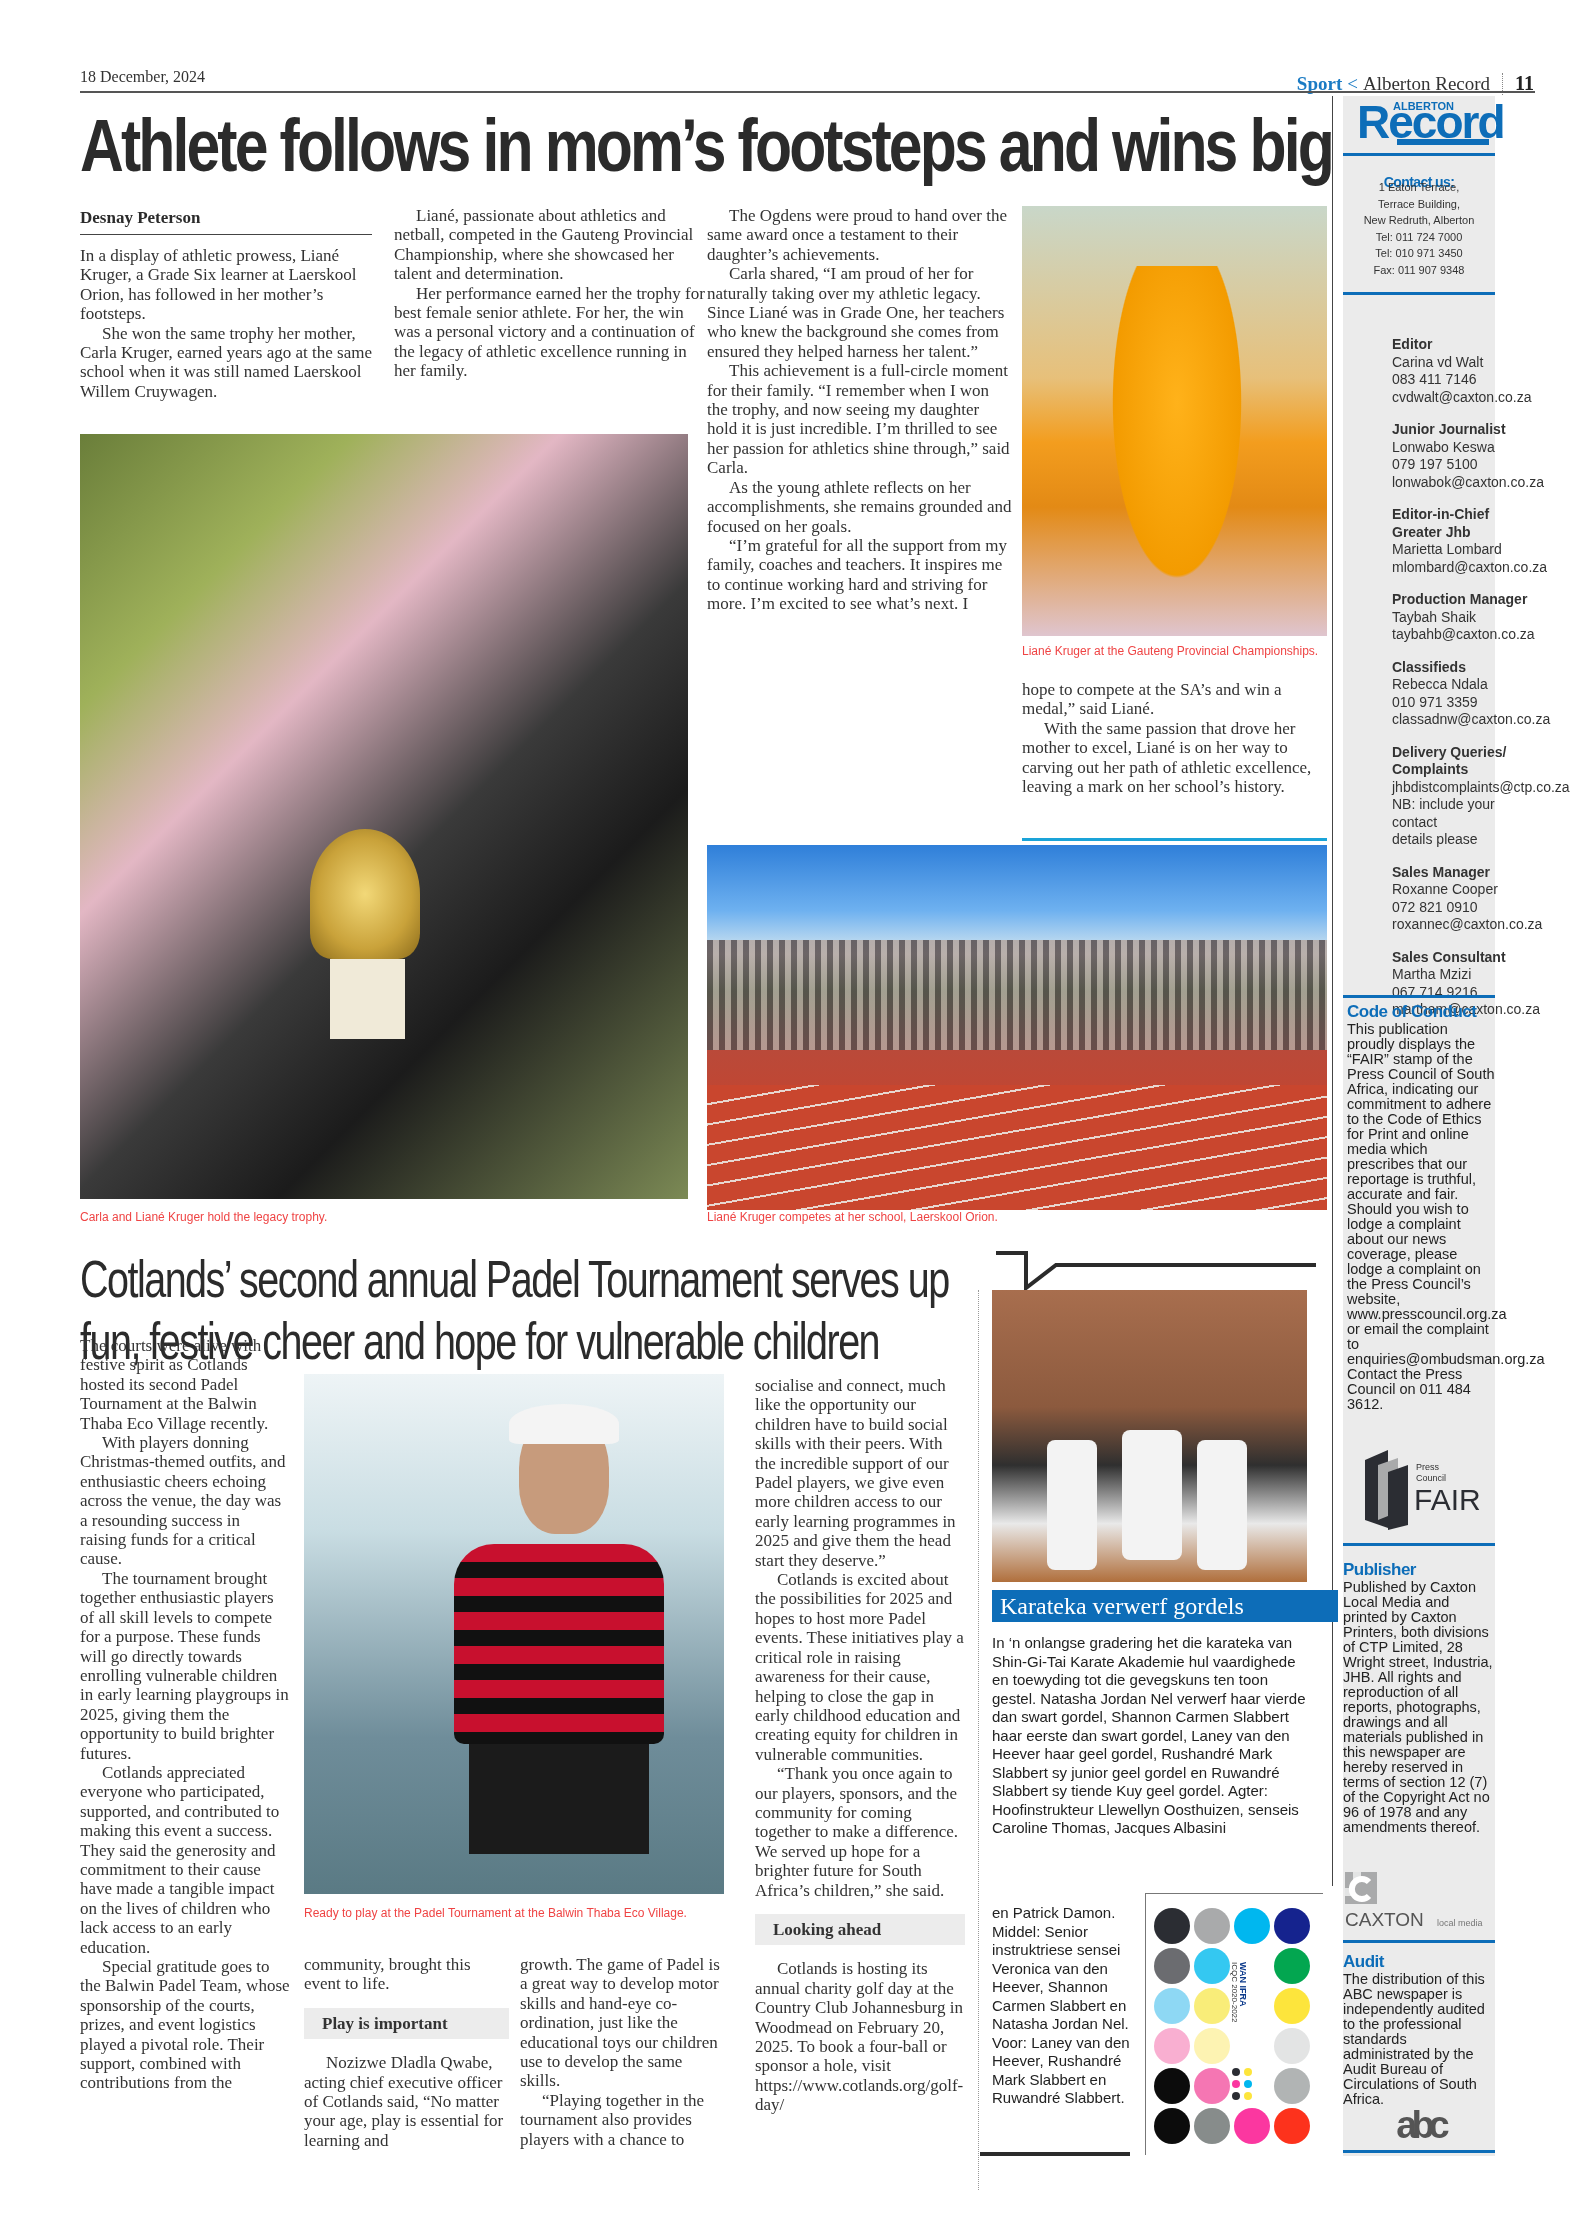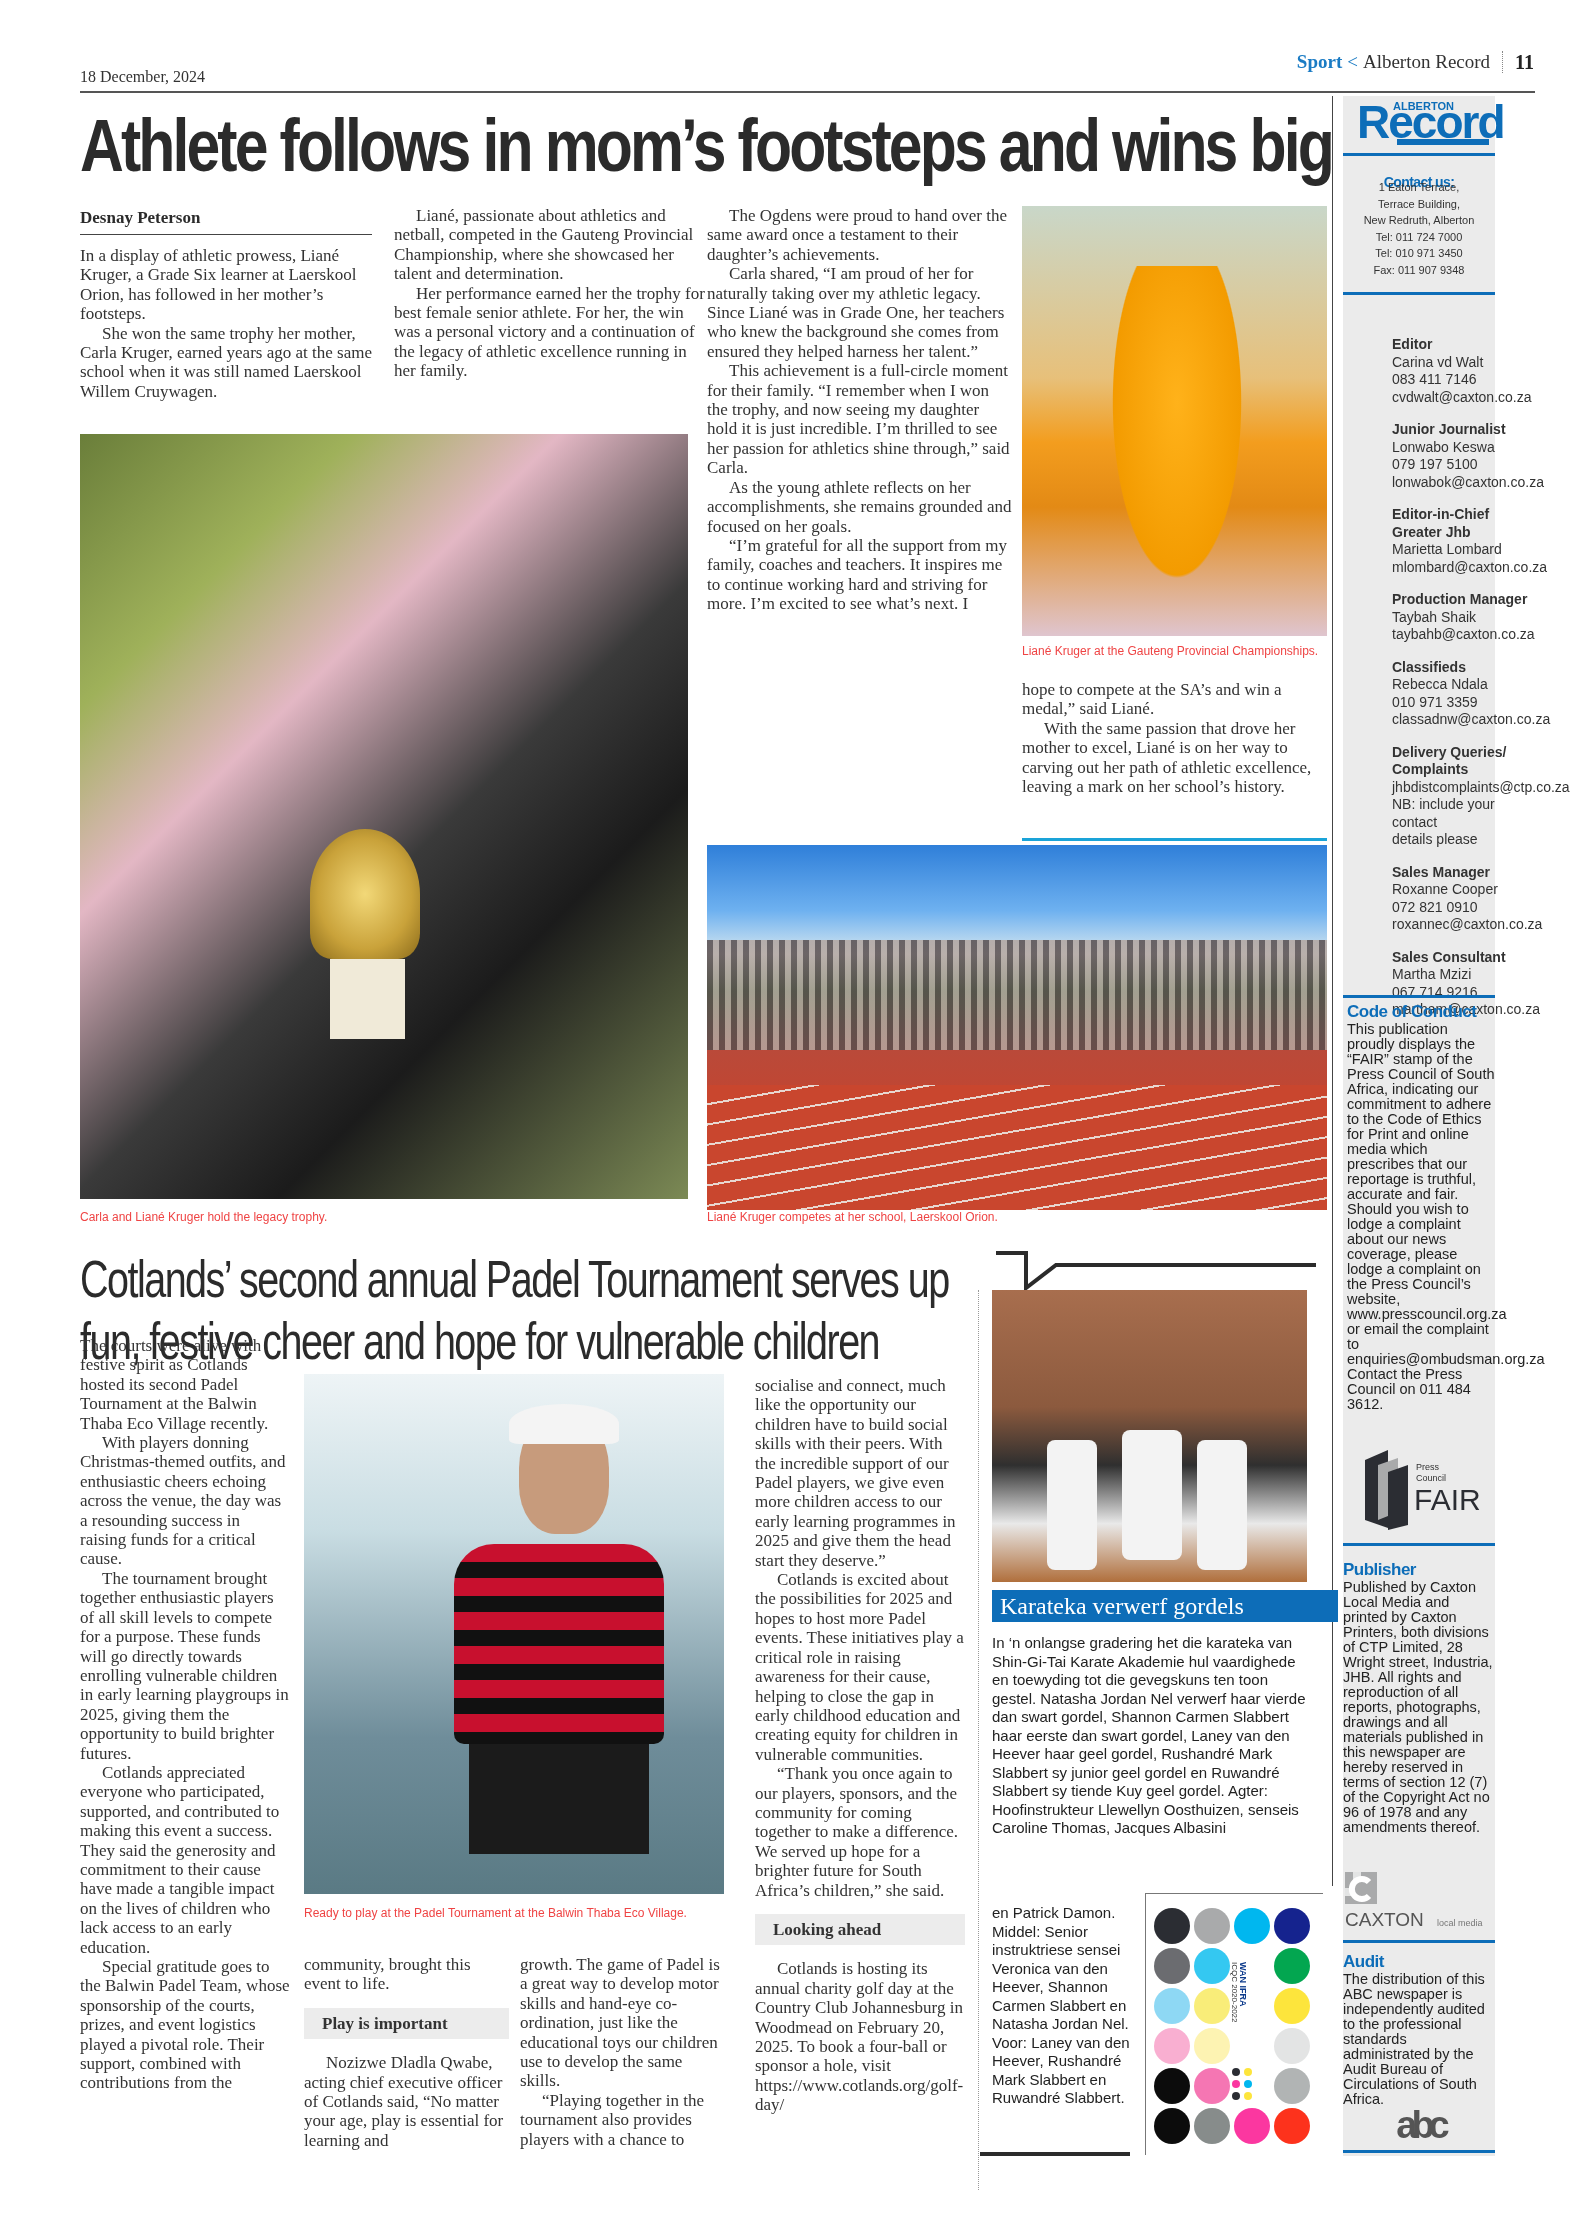--- a/index.html
+++ b/index.html
@@ -1,21 +1,21 @@
 <!DOCTYPE html>
 <html><head>
 <meta charset="utf-8">
 <style>
   * { box-sizing: border-box; margin: 0; padding: 0; }
   body { width: 1572px; height: 2224px; background: #ffffff; position: relative; overflow: hidden; font-family: "Liberation Serif", serif; color: #2b2b2b; }
   .abs { position: absolute; }
 
   
   .date { left: 80px; top: 68px; font-size: 16px; color: #333; }
-  .masthead-right { right: 38px; top: 51px; font-size: 19px; display: flex; align-items: flex-start; }
+  .masthead-right { right: 38px; top: 72px; font-size: 19px; display: flex; align-items: center; }
   .masthead-right .sec { color: #1a7bc4; font-weight: bold; }
   .masthead-right .lt { color: #1a7bc4; margin: 0 5px; }
   .masthead-right .pub { color: #333; }
   .masthead-right .sep { width: 1px; height: 22px; border-left: 1px dotted #888; margin: 0 12px; }
   .masthead-right .pg { font-weight: bold; font-size: 20px; color: #222; }
   .top-rule { left: 80px; top: 91px; width: 1455px; height: 2px; background: #555; }
 
   .headline1 { left: 80px; top: 100px; font-family: "Liberation Sans", sans-serif; font-weight: bold; font-size: 74px; letter-spacing: -3.5px; color: #2b2b2b; transform: scaleX(0.82); transform-origin: left top; white-space: nowrap; line-height: 92px; }
 
   

